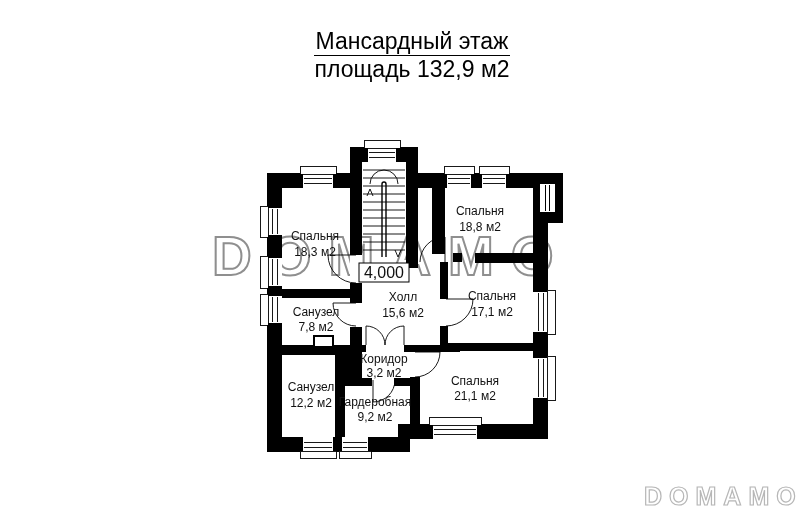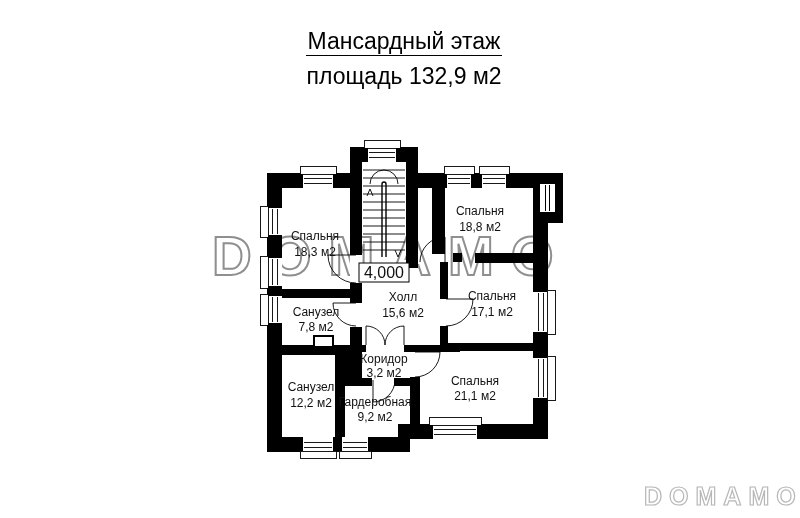--- a/index.html
+++ b/index.html
@@ -1,26 +1,26 @@
 <!DOCTYPE html>
 <html><head>
 <meta charset="utf-8">
 <style>
   html,body{margin:0;padding:0;}
   body{
     width:800px;height:518px;position:relative;background:#ffffff;
     font-family:"Liberation Sans", sans-serif;overflow:hidden;
   }
   .title-block{
-    position:absolute;left:244px;top:28px;width:320px;z-index:3;
+    position:absolute;left:252px;top:28px;width:320px;z-index:3;
     text-align:center;color:#000;
   }
   .title-line1{font-size:23px;line-height:26px;}
   .title-rule{position:absolute;left:62px;top:27px;width:196px;height:1px;background:#000;}
-  .title-line2{font-size:23px;line-height:26px;margin-top:9px;}
+  .title-line2{font-size:23px;line-height:26px;margin-top:2px;}
   .wm-center{
     position:absolute;left:212px;top:224px;width:380px;z-index:0;
     font-size:55px;font-weight:bold;letter-spacing:17px;white-space:nowrap;
     color:transparent;-webkit-text-stroke:2px #8f8f8f;
   }
   .wm-corner{
     position:absolute;left:644px;top:482px;z-index:2;
     font-size:25px;font-weight:bold;letter-spacing:7px;white-space:nowrap;
     color:transparent;-webkit-text-stroke:1.2px #b7b7b7;
   }

